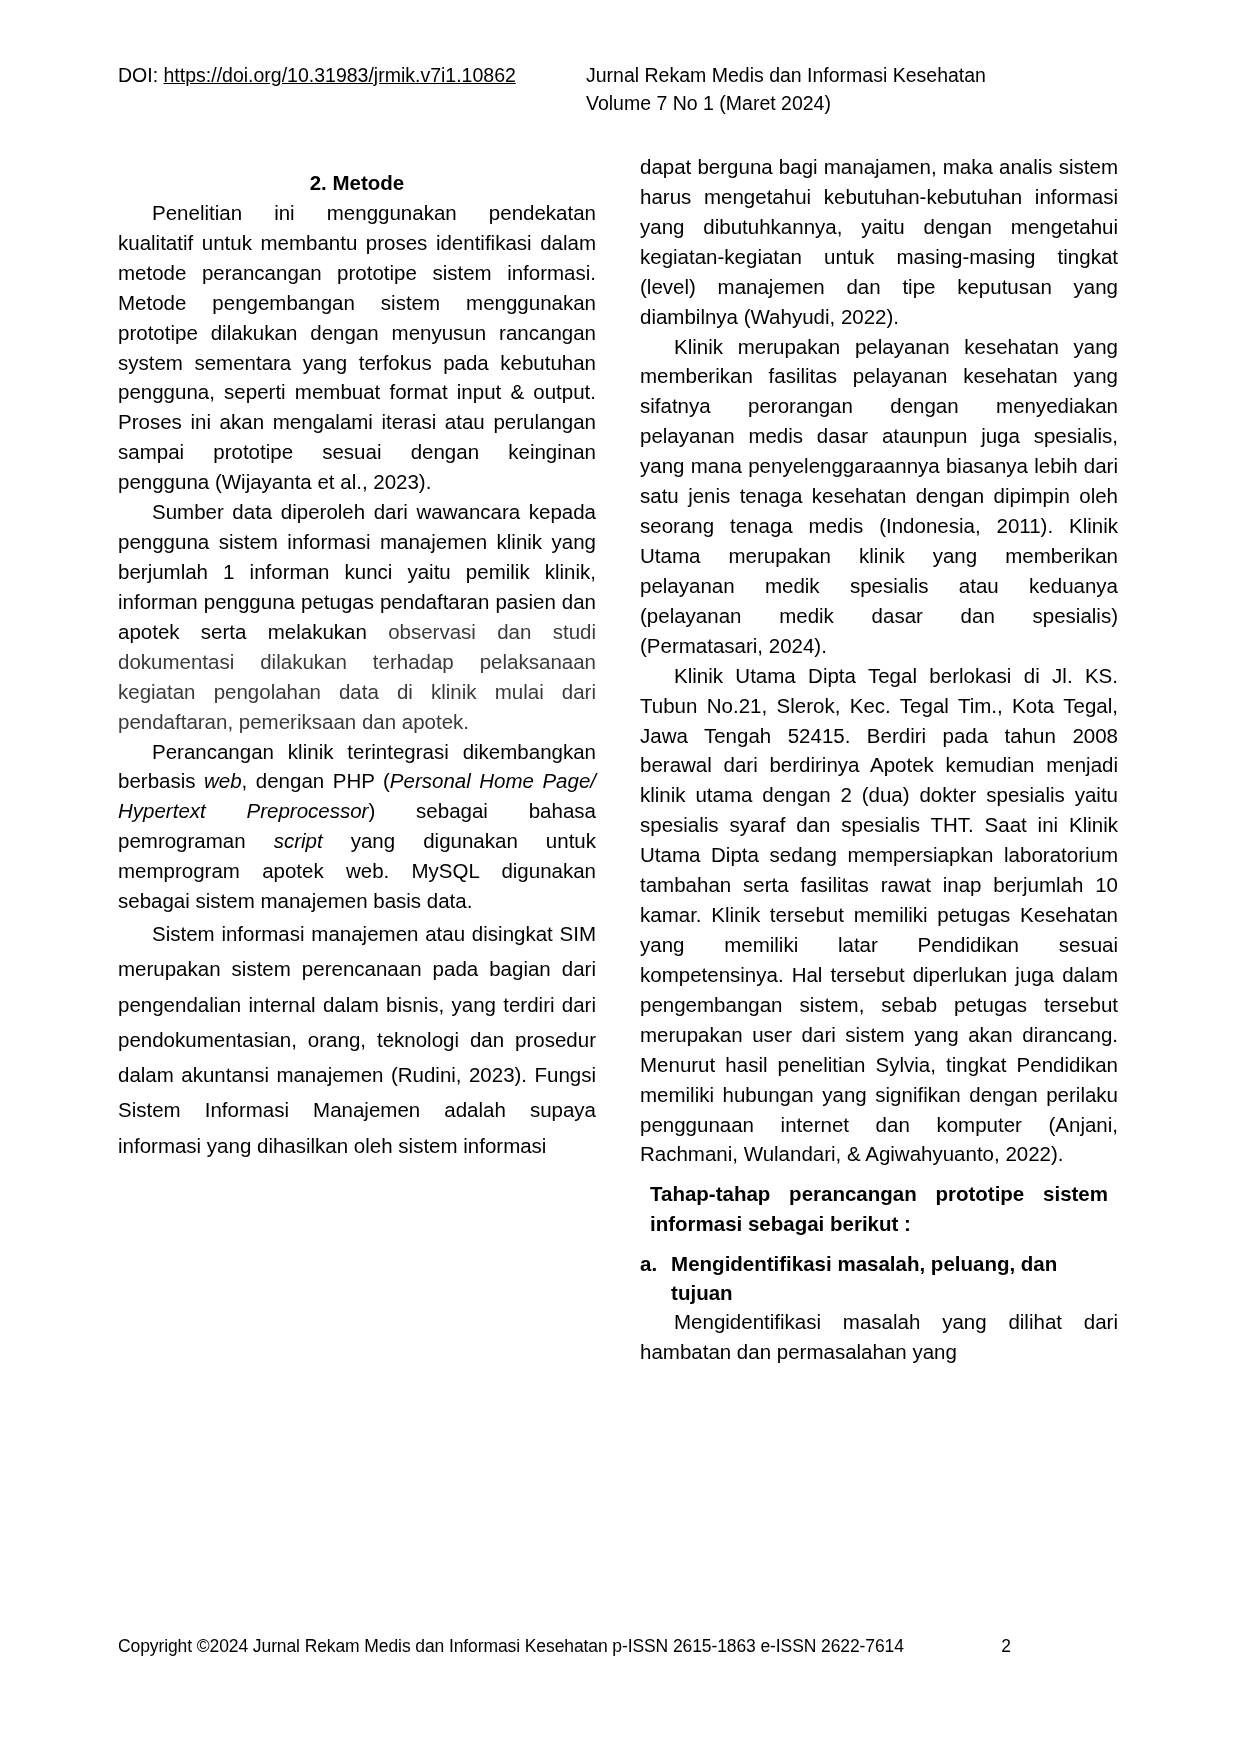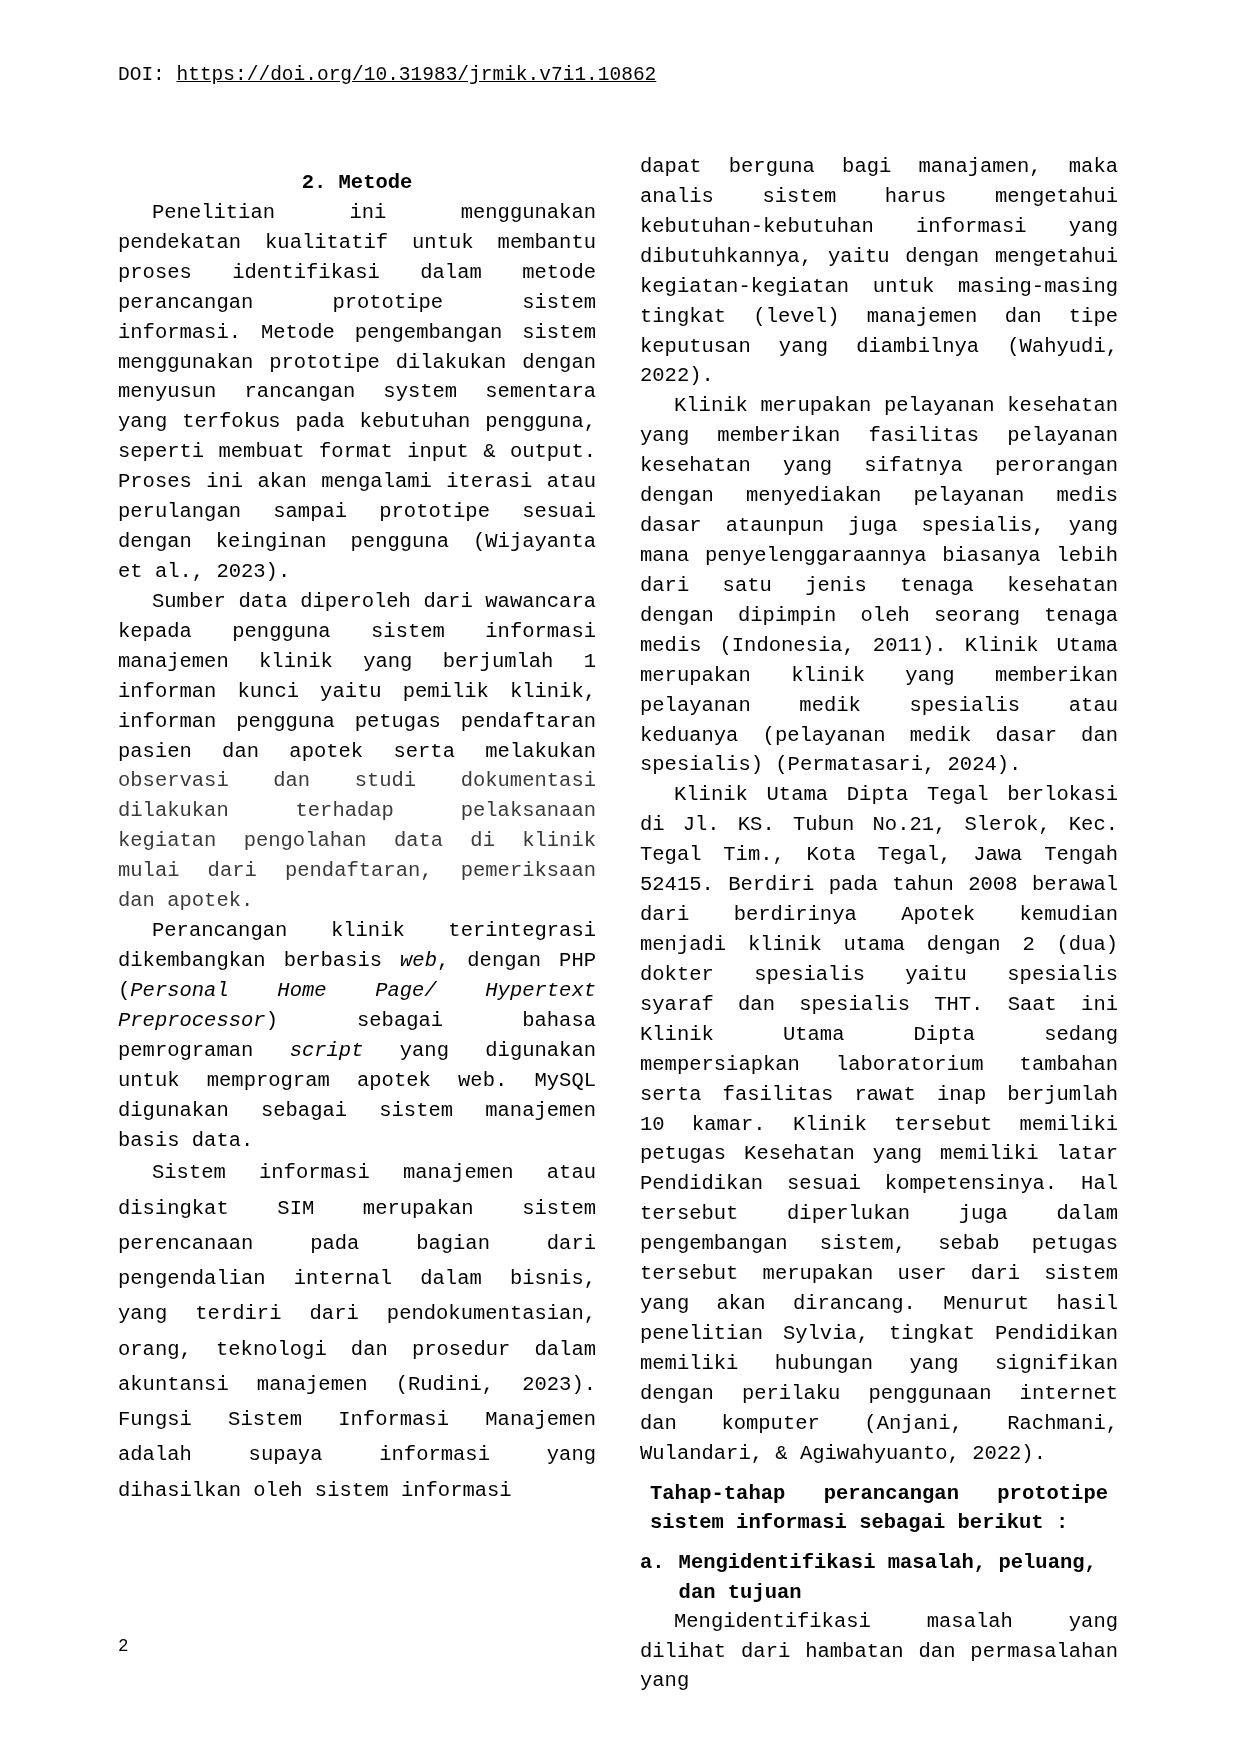--- a/index.html
+++ b/index.html
@@ -5,21 +5,21 @@
   html, body {
     margin: 0;
     padding: 0;
     background: #ffffff;
   }
   .page {
     position: relative;
     width: 1235px;
     height: 1748px;
     background: #ffffff;
-    font-family: Liberation Mono, monospace;
+    font-family: Liberation Sans, sans-serif;
     color: #000000;
     overflow: hidden;
     box-sizing: border-box;
   }
 
   
   .running-head {
     position: absolute;
     top: 62px;
     left: 118px;
@@ -122,20 +122,24 @@
 </style>
 </head>
 <body>
 
 <div class="page">
 
   <div class="running-head">
     <div class="doi-block">
       <span>DOI: </span><span class="doi-link">https://doi.org/10.31983/jrmik.v7i1.10862</span>
     </div>
+    <div class="journal-block">
+      <div>Jurnal Rekam Medis dan Informasi Kesehatan</div>
+      <div>Volume 7 No 1 (Maret 2024)</div>
+    </div>
   </div>
 
   <div class="columns">
 
     <div class="col">
 
 
       <h2 class="section">2. Metode</h2>
 
       <p class="body indent">Penelitian ini menggunakan pendekatan kualitatif untuk membantu proses identifikasi dalam metode perancangan prototipe sistem informasi. Metode pengembangan sistem menggunakan prototipe dilakukan dengan menyusun rancangan system sementara yang terfokus pada kebutuhan pengguna, seperti membuat format input &amp; output. Proses ini akan mengalami iterasi atau perulangan sampai prototipe sesuai dengan keinginan pengguna (Wijayanta et al., 2023).</p>
@@ -161,16 +165,17 @@
       <div class="list-item">
         <span class="marker">a.</span>
         <span class="list-text">Mengidentifikasi masalah, peluang, dan tujuan</span>
       </div>
 
       <p class="body indent">Mengidentifikasi masalah yang dilihat dari hambatan dan permasalahan yang</p>
     </div>
   </div>
 
   <div class="footer">
+    <span class="copy">Copyright ©2024 Jurnal Rekam Medis dan Informasi Kesehatan p-ISSN 2615-1863 e-ISSN 2622-7614</span>
     <span class="pageno">2</span>
   </div>
 
 </div>
 
 </body></html>

